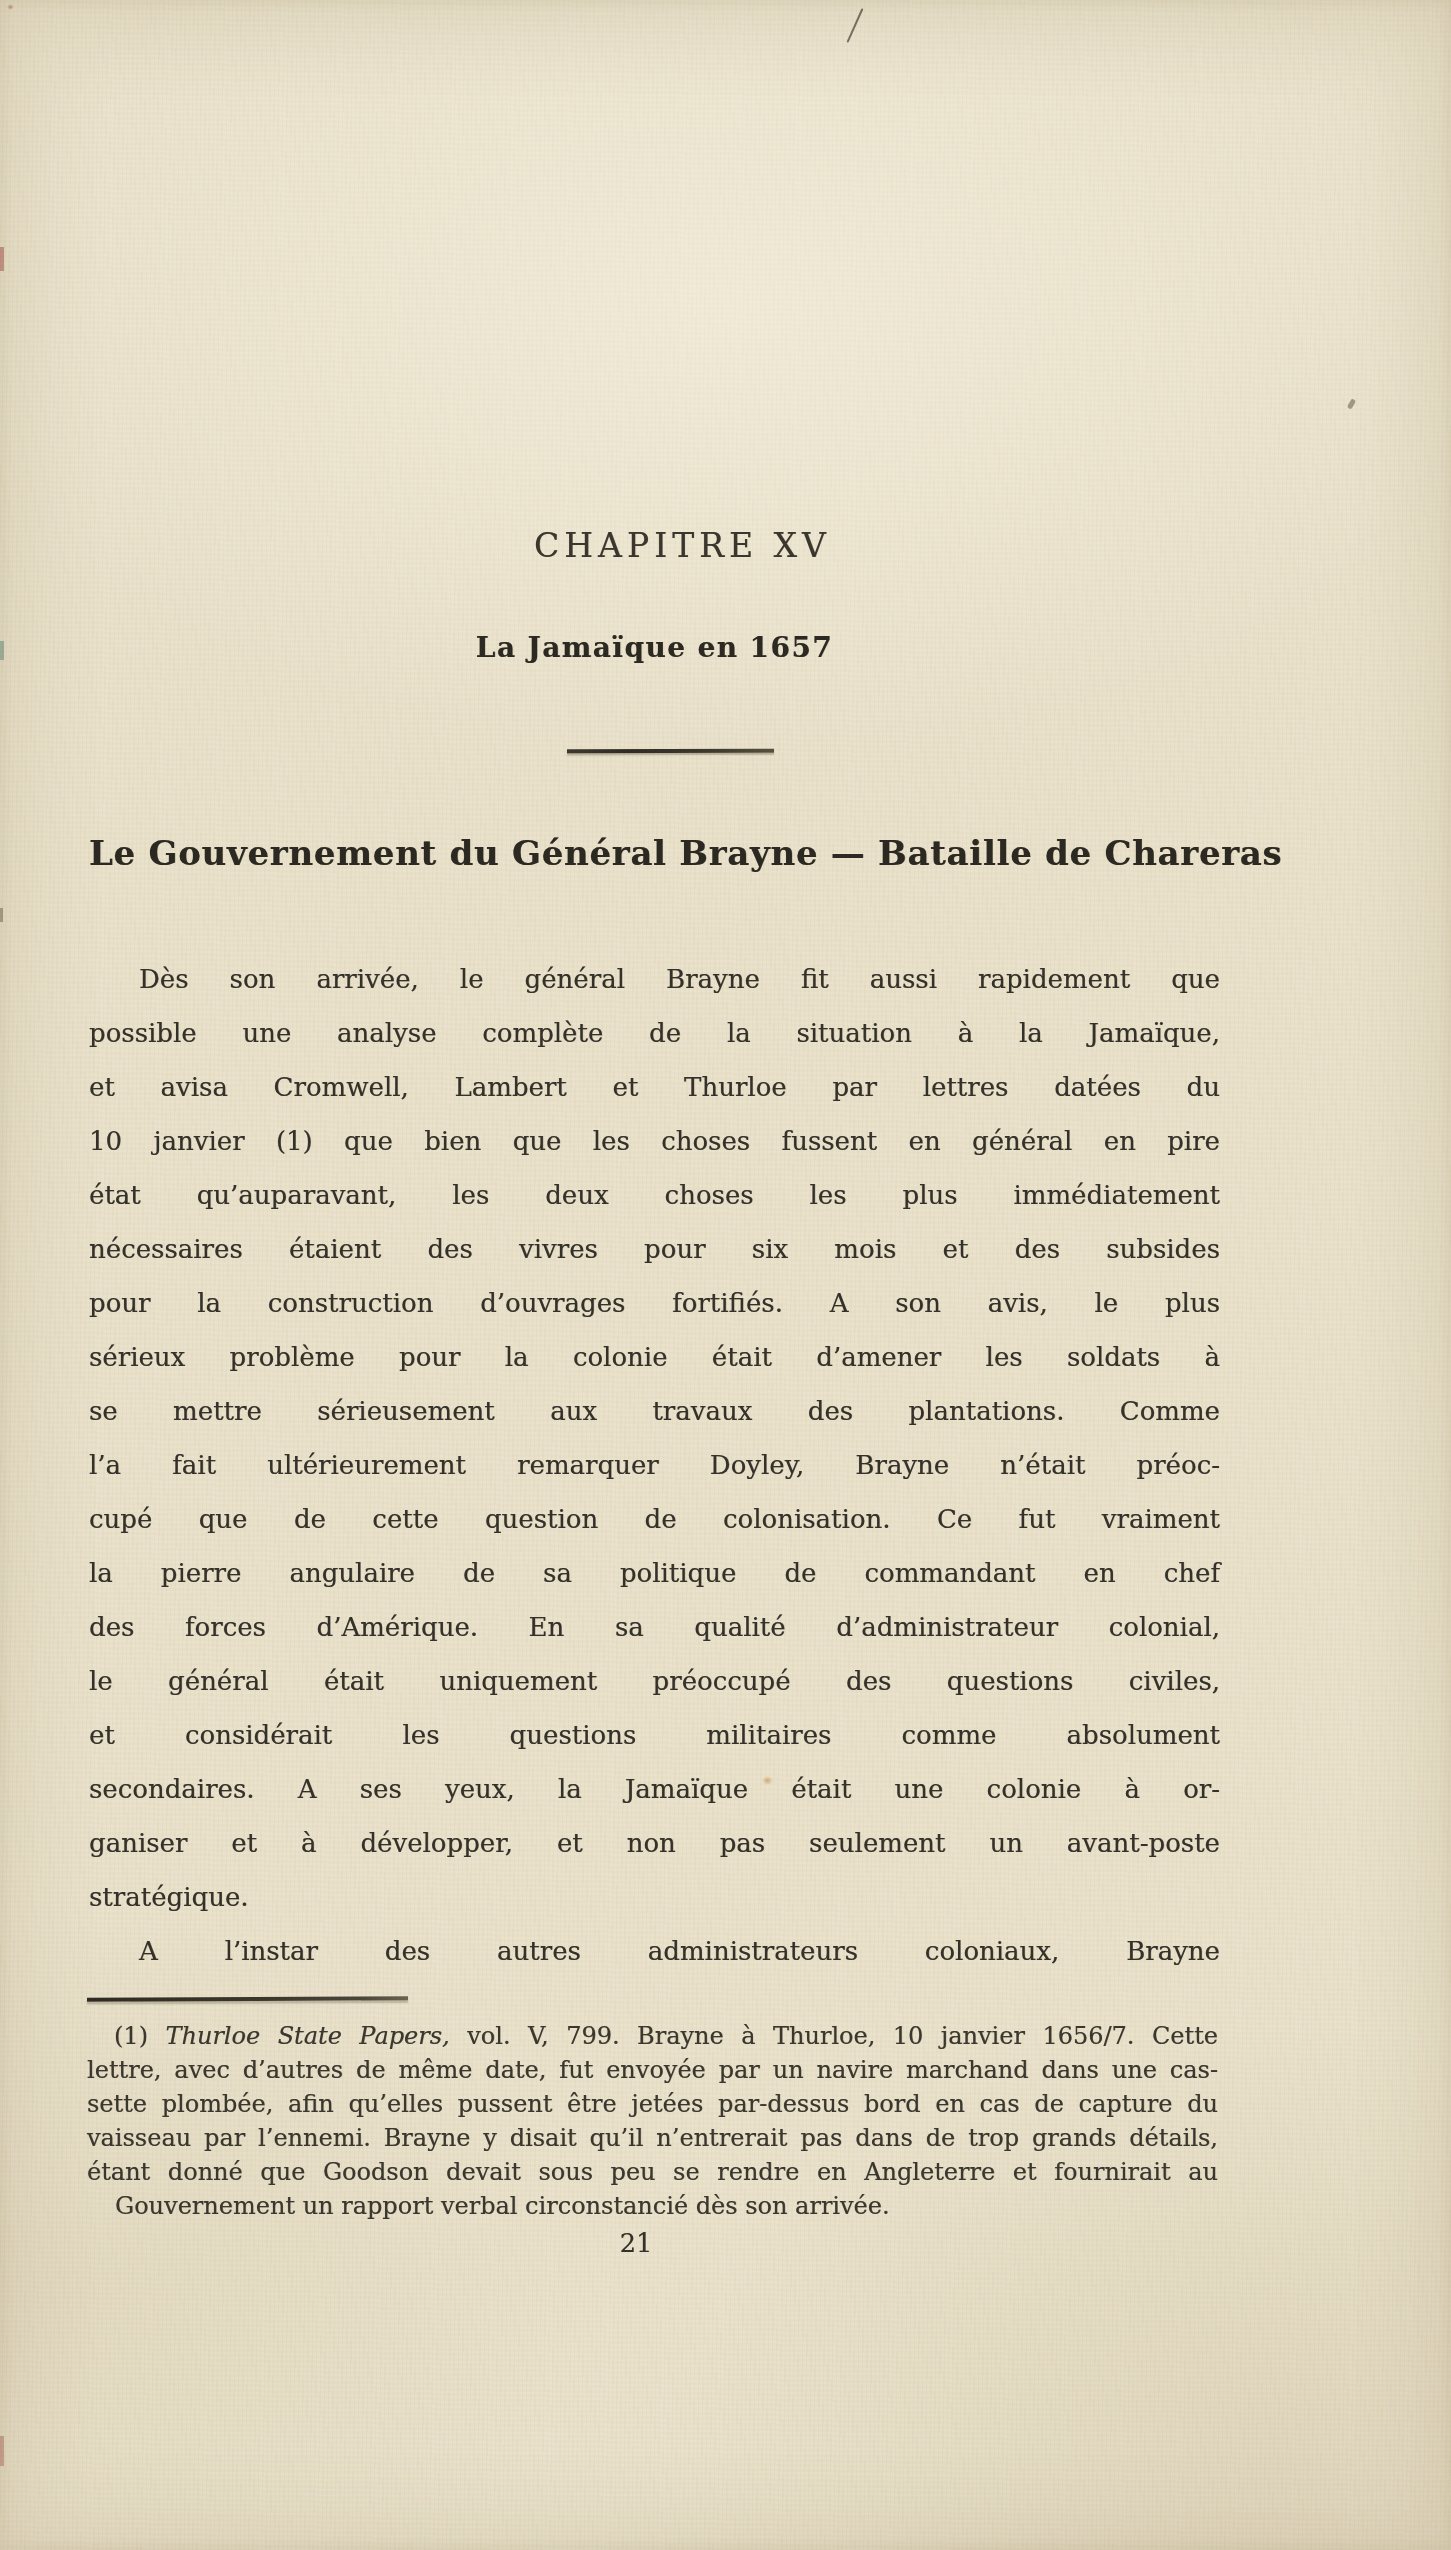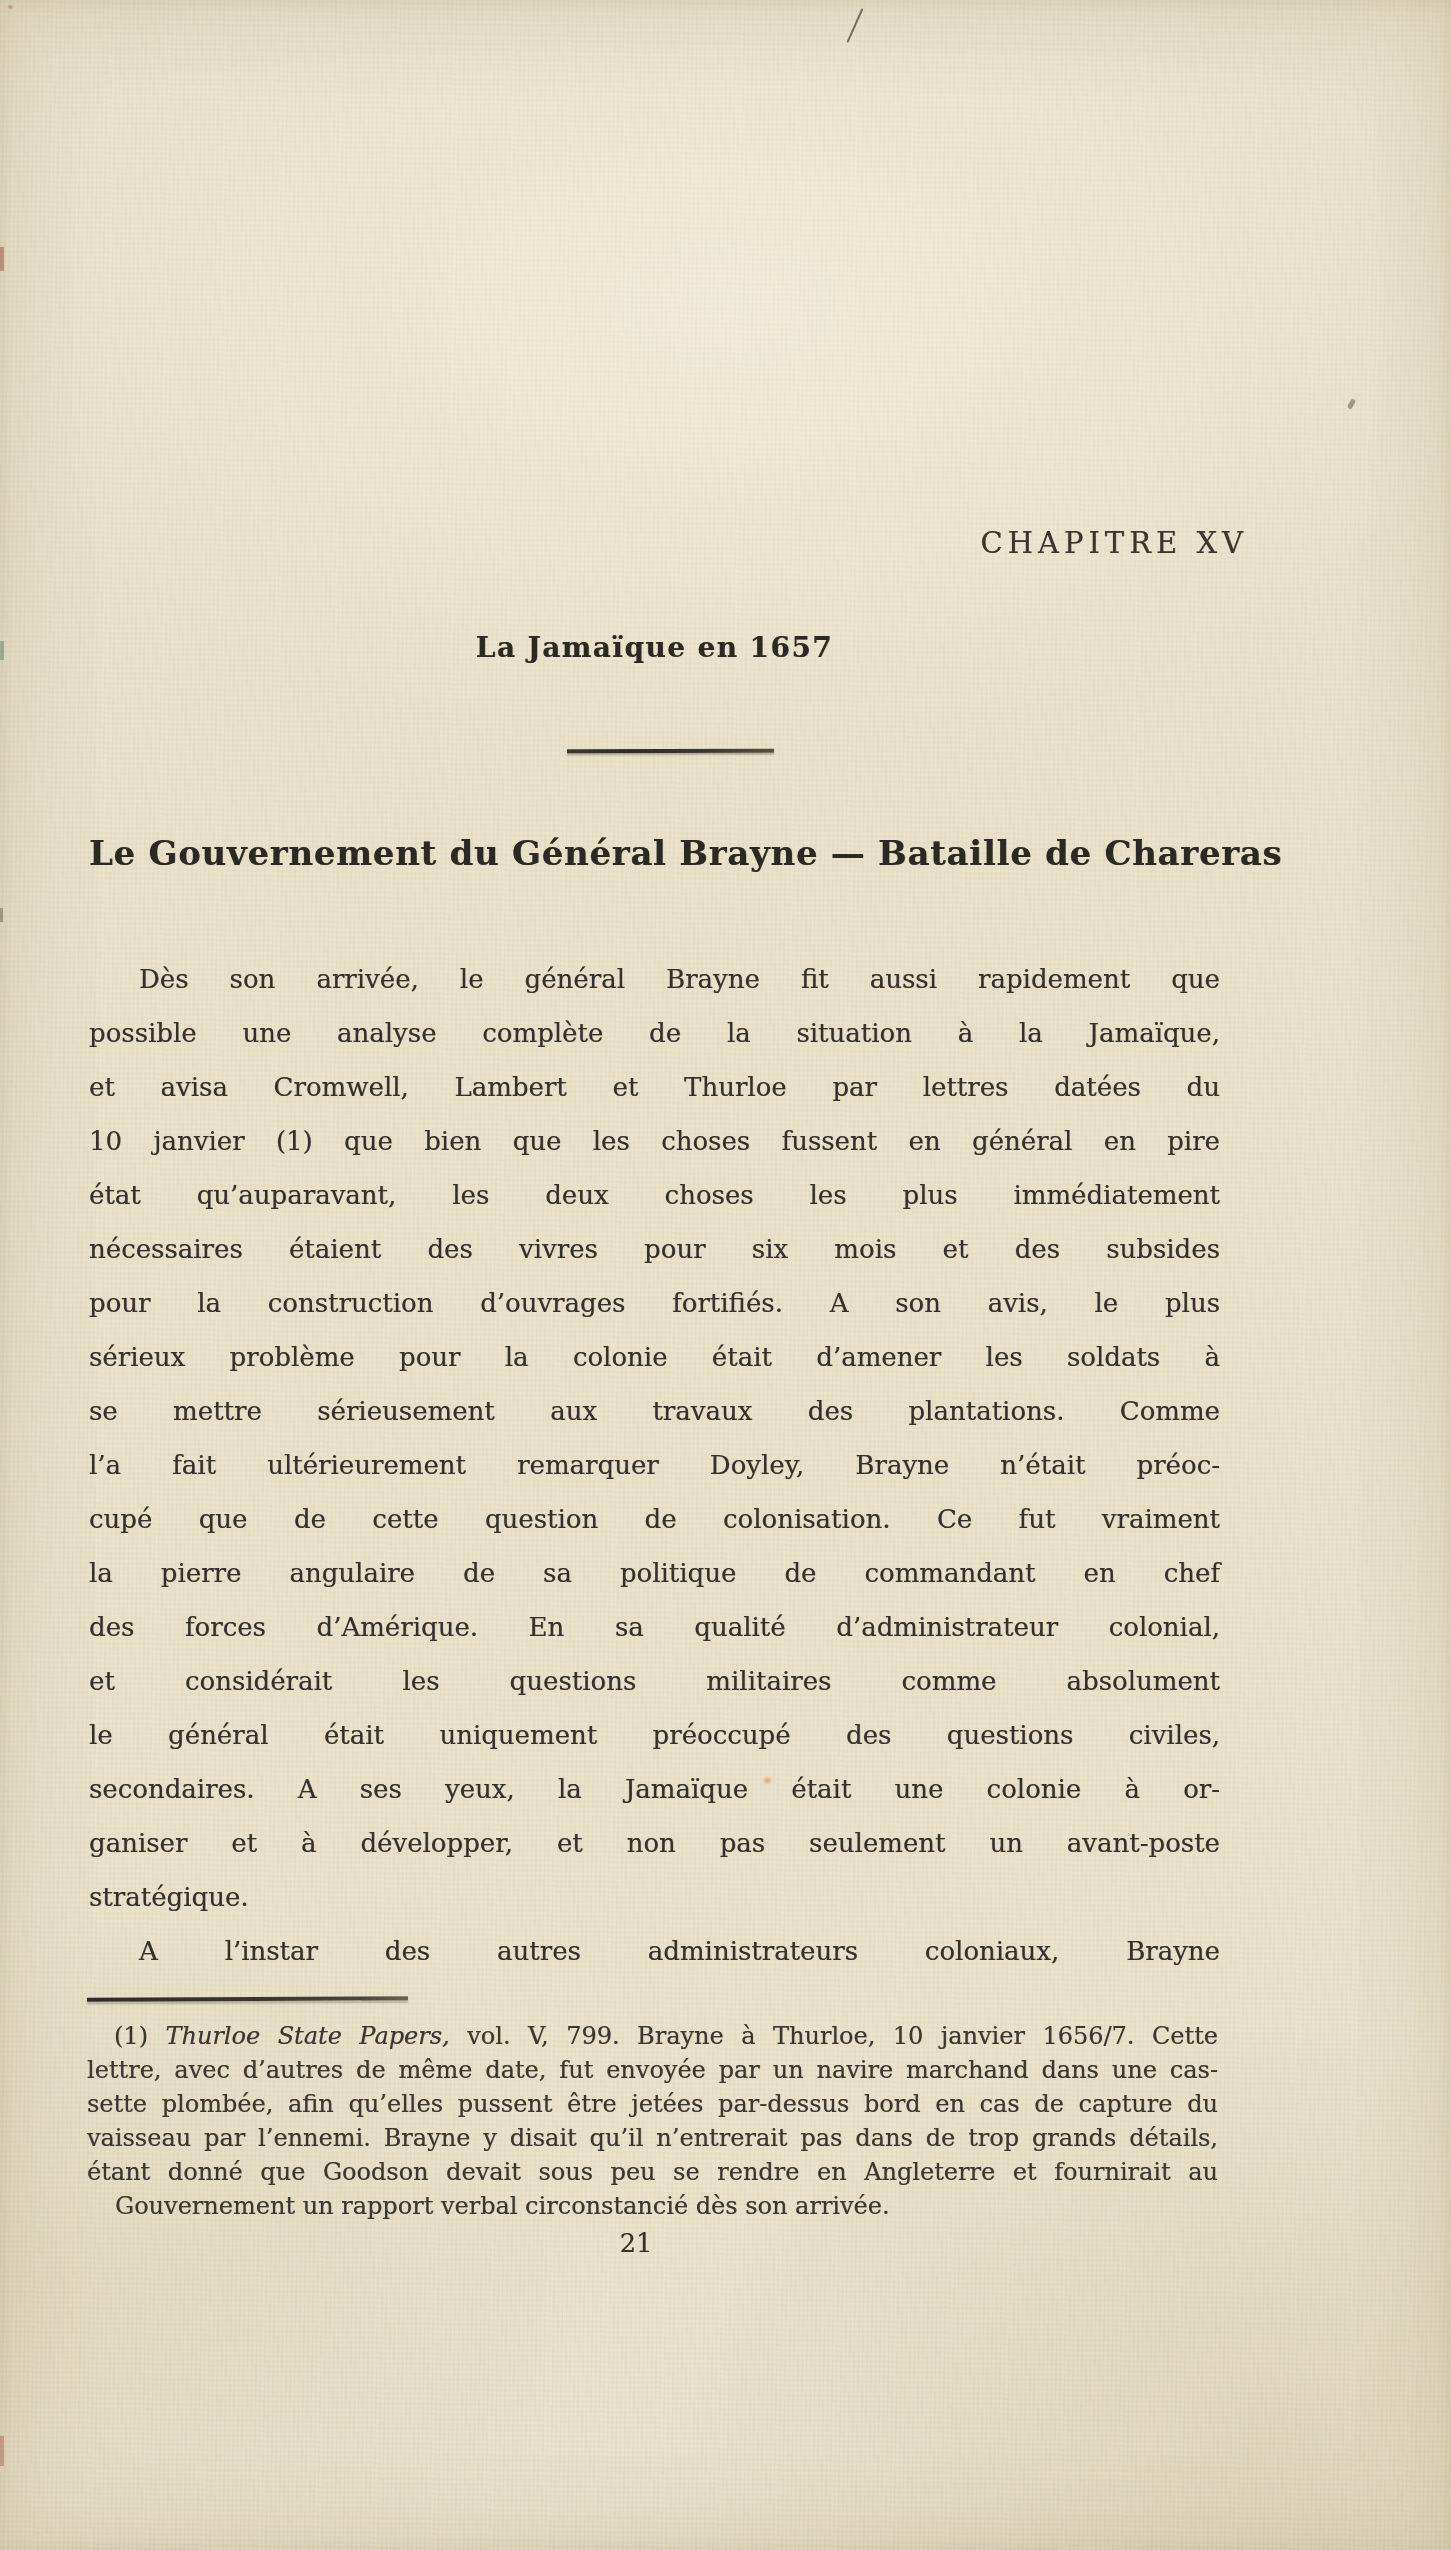--- a/index.html
+++ b/index.html
@@ -30,22 +30,22 @@
     text-shadow:
       0.4px 0.4px 0.4px rgba(46,42,34,0.38),
       -0.3px 0.1px 0.3px rgba(46,42,34,0.18);
   }
   .chapter-heading {
     position: absolute;
     top: 526px;
     left: 89px;
     width: 1131px;
     padding-left: 28px;
-    text-align: right;
-    font-size: 29px;
+    text-align: center;
+    font-size: 33px;
     letter-spacing: 5px;
     color: #3a362e;
     white-space: nowrap;
   }
   .chapter-title {
     position: absolute;
     top: 631px;
     left: 89px;
     width: 1131px;
     text-align: center;
@@ -174,22 +174,22 @@
     <div class="line">10 janvier (1) que bien que les choses fussent en général en pire</div>
     <div class="line">état qu’auparavant, les deux choses les plus immédiatement</div>
     <div class="line">nécessaires étaient des vivres pour six mois et des subsides</div>
     <div class="line">pour la construction d’ouvrages fortifiés. A son avis, le plus</div>
     <div class="line">sérieux problème pour la colonie était d’amener les soldats à</div>
     <div class="line">se mettre sérieusement aux travaux des plantations. Comme</div>
     <div class="line">l’a fait ultérieurement remarquer Doyley, Brayne n’était préoc-</div>
     <div class="line">cupé que de cette question de colonisation. Ce fut vraiment</div>
     <div class="line">la pierre angulaire de sa politique de commandant en chef</div>
     <div class="line">des forces d’Amérique. En sa qualité d’administrateur colonial,</div>
+    <div class="line">le général était uniquement préoccupé des questions civiles,</div>
     <div class="line">et considérait les questions militaires comme absolument</div>
-    <div class="line">le général était uniquement préoccupé des questions civiles,</div>
     <div class="line">secondaires. A ses yeux, la Jamaïque était une colonie à or-</div>
     <div class="line">ganiser et à développer, et non pas seulement un avant-poste</div>
     <div class="line no-stretch">stratégique.</div>
     <div class="line indent">A l’instar des autres administrateurs coloniaux, Brayne</div>
   </div>
 
   <div class="footnote-rule"></div>
 
   <div class="footnote ink">
     <div class="fn-line indent"><span>(1) </span><span class="fn-italic">Thurloe State Papers,</span><span> vol. V, 799. Brayne à Thurloe, 10 janvier 1656/7. Cette</span></div>

